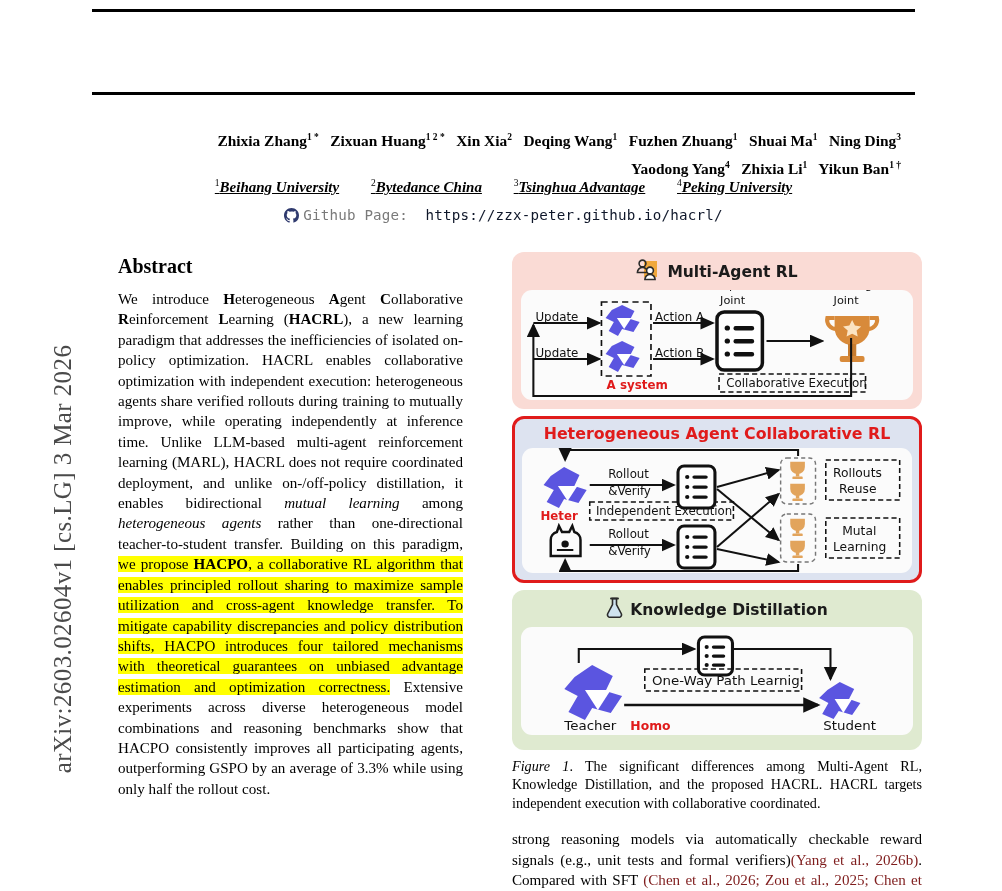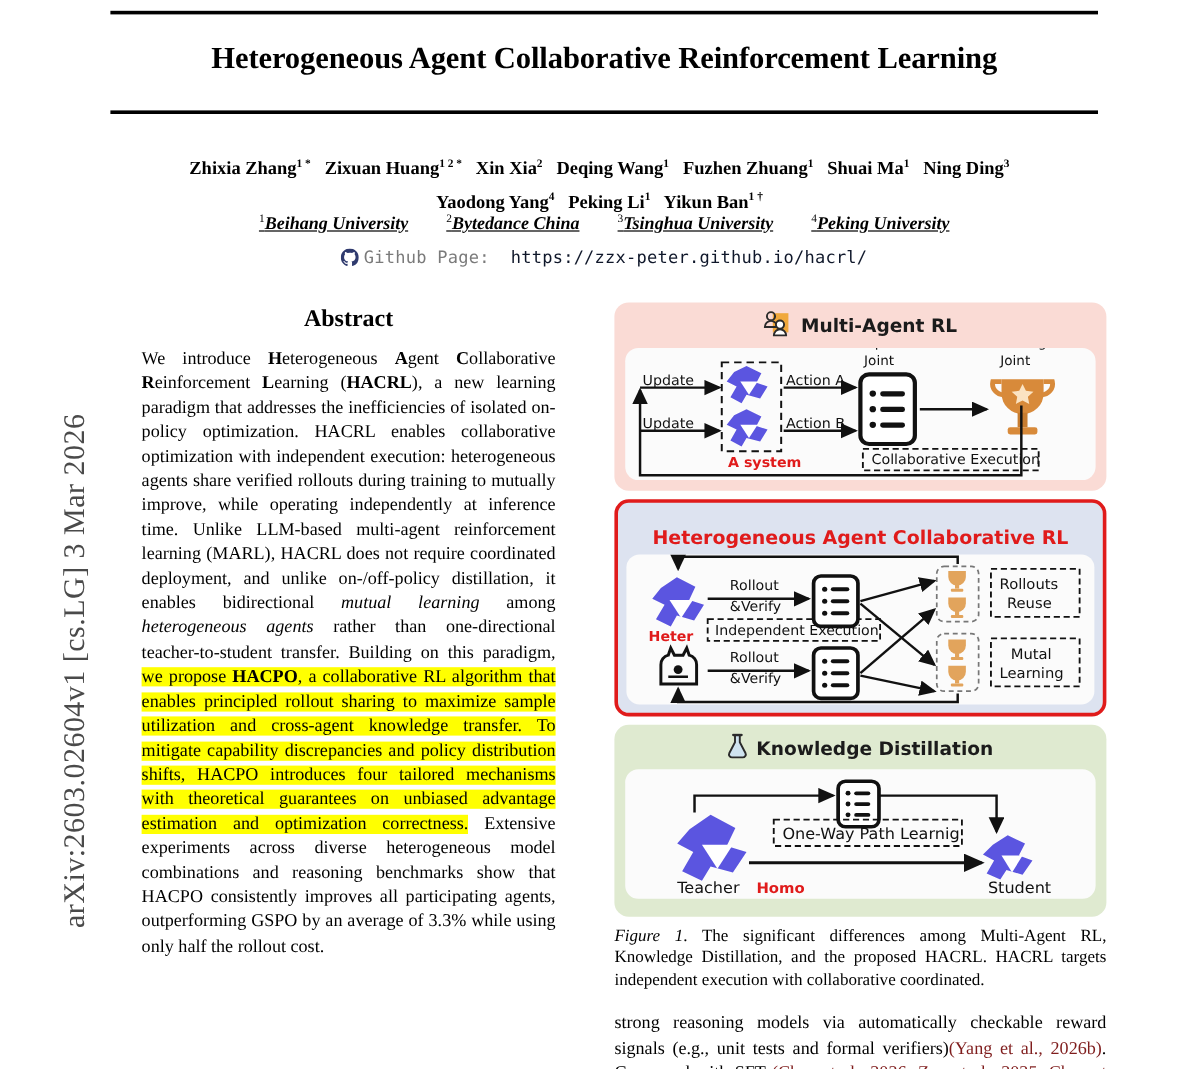--- a/index.html
+++ b/index.html
@@ -26,55 +26,55 @@
 
   
   .title{
     position:absolute;left:92px;top:34px;width:823px;
     text-align:center;font-weight:bold;font-size:25.5px;
     letter-spacing:-.1px;
   }
 
   
   .authors{
-    position:absolute;left:88px;top:125px;width:823px;
-    text-align:center;font-weight:bold;font-size:15.4px;line-height:25px;
+    position:absolute;left:78px;top:125px;width:823px;
+    text-align:right;font-weight:bold;font-size:15.4px;line-height:25px;
   }
   .authors sup{font-size:9.5px;font-weight:bold;vertical-align:super;}
   .affils{
     position:absolute;left:92px;top:178px;width:823px;
     text-align:center;font-style:italic;font-weight:bold;font-size:15px;
   }
   .affils sup{font-size:9.5px;font-style:normal;font-weight:normal;vertical-align:super;}
   .affil-item{display:inline-block;margin:0 14px;text-decoration:underline;}
   .ghline{
     position:absolute;left:92px;top:207px;width:823px;
     text-align:center;font-family:"DejaVu Sans Mono", monospace;
     font-size:14.2px;color:#7a7a7a;letter-spacing:.2px;
   }
   .gh-icon{display:inline-block;vertical-align:-3px;margin-right:4px;}
   .gh-url{color:#0f172a;}
 
   
   .col-left{position:absolute;left:118px;top:255px;width:345px;}
-  .abstract-head{text-align:center;font-weight:bold;font-size:20px;margin-bottom:11px;}
+  .abstract-head{font-weight:bold;font-size:20px;margin-bottom:11px;}
   .abstract-body{
     font-size:15.1px;line-height:20.4px;text-align:justify;
     text-align-last:left;hyphens:none;
   }
   .abstract-body b{font-weight:bold;}
   .abstract-body i{font-style:italic;}
   mark.hl{background:#ffff00;color:#000;}
 
   
   .col-right{position:absolute;left:512px;top:252px;width:410px;}
 
   .fig-panel{border-radius:12px;position:relative;margin-bottom:7px;}
   .p-marl{background:#fadbd5;padding:7px 9px 9px 9px;}
-  .p-hacrl{background:#dde3f0;border:3px solid #e01b1b;padding:19px 7px 7px 7px;}
+  .p-hacrl{background:#dde3f0;border:3px solid #e01b1b;padding:5px 7px 7px 7px;}
   .p-kd{background:#dfead0;padding:7px 9px 15px 9px;}
 
   .panel-title{
     display:flex;align-items:center;justify-content:center;gap:7px;
     font-family:"DejaVu Sans", sans-serif;font-weight:bold;
     font-size:15.5px;color:#1b1b1b;margin-bottom:5px;
   }
   .panel-title.red{color:#e01b1b;font-size:15.8px;}
   .panel-inner{background:#fbfbfb;border-radius:11px;position:relative;}
   .p-marl .panel-inner{height:110px;}
@@ -96,41 +96,40 @@
 </style>
 </head>
 <body>
 
 <div class="page">
 
   <div class="arxiv-stamp">arXiv:2603.02604v1  [cs.LG]  3 Mar 2026</div>
 
   <div class="rule rule-top"></div>
 
-  <div class="title">Heterogeneous Agent Collaborative Reinforcement Learning</div>
 
   <div class="rule rule-under-title"></div>
 
   <div class="authors">
     <span><span>Zhixia Zhang</span><sup>1 *</sup></span>&nbsp;&nbsp;
     <span><span>Zixuan Huang</span><sup>1 2 *</sup></span>&nbsp;&nbsp;
     <span><span>Xin Xia</span><sup>2</sup></span>&nbsp;&nbsp;
     <span><span>Deqing Wang</span><sup>1</sup></span>&nbsp;&nbsp;
     <span><span>Fuzhen Zhuang</span><sup>1</sup></span>&nbsp;&nbsp;
     <span><span>Shuai Ma</span><sup>1</sup></span>&nbsp;&nbsp;
     <span><span>Ning Ding</span><sup>3</sup></span><br>
     <span><span>Yaodong Yang</span><sup>4</sup></span>&nbsp;&nbsp;
-    <span><span>Peking Li</span><sup>1</sup></span>&nbsp;&nbsp;
+    <span><span>Zhixia Li</span><sup>1</sup></span>&nbsp;&nbsp;
     <span><span>Yikun Ban</span><sup>1 †</sup></span>
   </div>
 
   <div class="affils">
     <span class="affil-item"><sup>1</sup><span>Beihang University</span></span>
     <span class="affil-item"><sup>2</sup><span>Bytedance China</span></span>
-    <span class="affil-item"><sup>3</sup><span>Tsinghua University</span></span>
+    <span class="affil-item"><sup>3</sup><span>Tsinghua Advantage</span></span>
     <span class="affil-item"><sup>4</sup><span>Peking University</span></span>
   </div>
 
   <div class="ghline">
     <span class="gh-icon">
       <svg width="15" height="15" viewBox="0 0 16 16" fill="#2f3a6e">
           <path d="M8 0C3.58 0 0 3.58 0 8c0 3.54 2.29 6.53 5.47 7.59.4.07.55-.17.55-.38 0-.19-.01-.82-.01-1.49-2.01.37-2.53-.49-2.69-.94-.09-.23-.48-.94-.82-1.13-.28-.15-.68-.52-.01-.53.63-.01 1.08.58 1.23.82.72 1.21 1.87.87 2.33.66.07-.52.28-.87.51-1.07-1.78-.2-3.64-.89-3.64-3.95 0-.87.31-1.59.82-2.15-.08-.2-.36-1.02.08-2.12 0 0 .67-.21 2.2.82a7.4 7.4 0 0 1 2-.27c.68 0 1.36.09 2 .27 1.53-1.04 2.2-.82 2.2-.82.44 1.1.16 1.92.08 2.12.51.56.82 1.27.82 2.15 0 3.07-1.87 3.75-3.65 3.95.29.25.54.73.54 1.48 0 1.07-.01 1.93-.01 2.2 0 .21.15.46.55.38A8.01 8.01 0 0 0 16 8c0-4.42-3.58-8-8-8z"></path>
         </svg>
     </span><span>Github Page:</span>&nbsp;&nbsp;<span class="gh-url">https://zzx-peter.github.io/hacrl/</span>
   </div>

